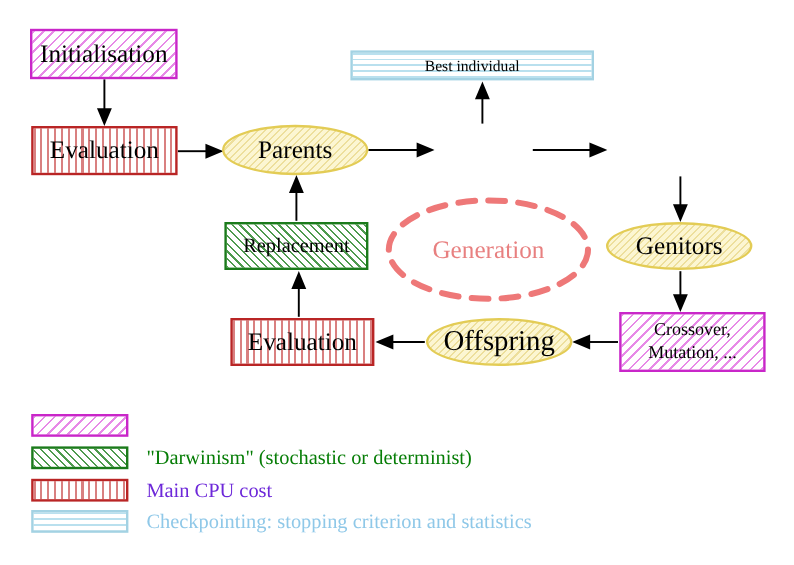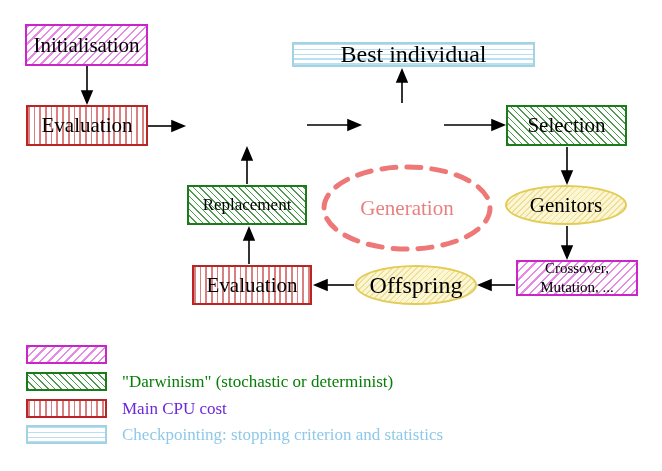--- a/index.html
+++ b/index.html
@@ -38,27 +38,27 @@
     border: 2px solid #A3D2E3;
     background: repeating-linear-gradient(180deg, #B9E0EE 0, #B9E0EE 1.5px, rgba(0,0,0,0) 1.5px, rgba(0,0,0,0) 4.8px) #fff;
   }
   .ellipse-yellow {
     border: 2px solid #E3CC55; border-radius: 50%;
     background: repeating-linear-gradient(135deg, #EDDF9C 0, #EDDF9C 1.2px, rgba(0,0,0,0) 1.2px, rgba(0,0,0,0) 4.2px) #FCF6D2;
   }
 
   #node-initialisation   { left: 25px;  top: 24px;  width: 123px; height: 42px; font-size: 21px; }
   #node-evaluation-top   { left: 26px;  top: 105px; width: 122px; height: 41px; font-size: 21px; }
-  #node-best-individual  { left: 292px; top: 42px;  width: 243px; height: 25px; font-size: 24px; }
+  #node-best-individual  { left: 292px; top: 42px;  width: 203px; height: 25px; font-size: 13px; }
   #node-parents          { left: 185px; top: 104px; width: 122px; height: 42px; font-size: 21px; }
   #node-stop             { left: 362px; top: 104px; width: 81px;  height: 42px; font-size: 20px; border-radius: 12px; }
   #node-selection        { left: 506px; top: 105px; width: 121px; height: 41px; font-size: 21px; }
   #node-replacement      { left: 187px; top: 185px; width: 120px; height: 40px; font-size: 17px; }
   #node-genitors         { left: 505px; top: 185px; width: 122px; height: 40px; font-size: 21px; }
-  #node-crossover        { left: 516px; top: 260px; width: 122px; height: 36px; font-size: 15px;
+  #node-crossover        { left: 516px; top: 260px; width: 122px; height: 50px; font-size: 15px;
                            flex-direction: column; line-height: 1.25; }
   #node-offspring        { left: 355px; top: 265px; width: 122px; height: 40px; font-size: 24px; }
   #node-evaluation-bot   { left: 192px; top: 265px; width: 120px; height: 40px; font-size: 21px; }
 
   #generation-label {
     position: absolute; z-index: 2;
     left: 323px; top: 196px; width: 168px;
     text-align: center; font-size: 21px; color: #E88080;
   }
 
@@ -124,23 +124,23 @@
       <polygon points="247,148 242,160 252,160"></polygon>
     </g>
   </svg>
 
   <div id="node-initialisation" class="node hatch-magenta">Initialisation</div>
 
   <div id="node-evaluation-top" class="node stripe-red">Evaluation</div>
 
   <div id="node-best-individual" class="node stripe-cyan">Best individual</div>
 
+  <div id="node-parents" class="node ellipse-yellow">Parents</div>
 
 
-  <div id="node-selection" class="node hatch-green">Selection</div>
 
   <div id="node-replacement" class="node hatch-green">Replacement</div>
 
   <div id="node-genitors" class="node ellipse-yellow">Genitors</div>
 
   <div id="node-crossover" class="node hatch-magenta">
     <span>Crossover,</span>
     <span>Mutation, ...</span>
   </div>
 

